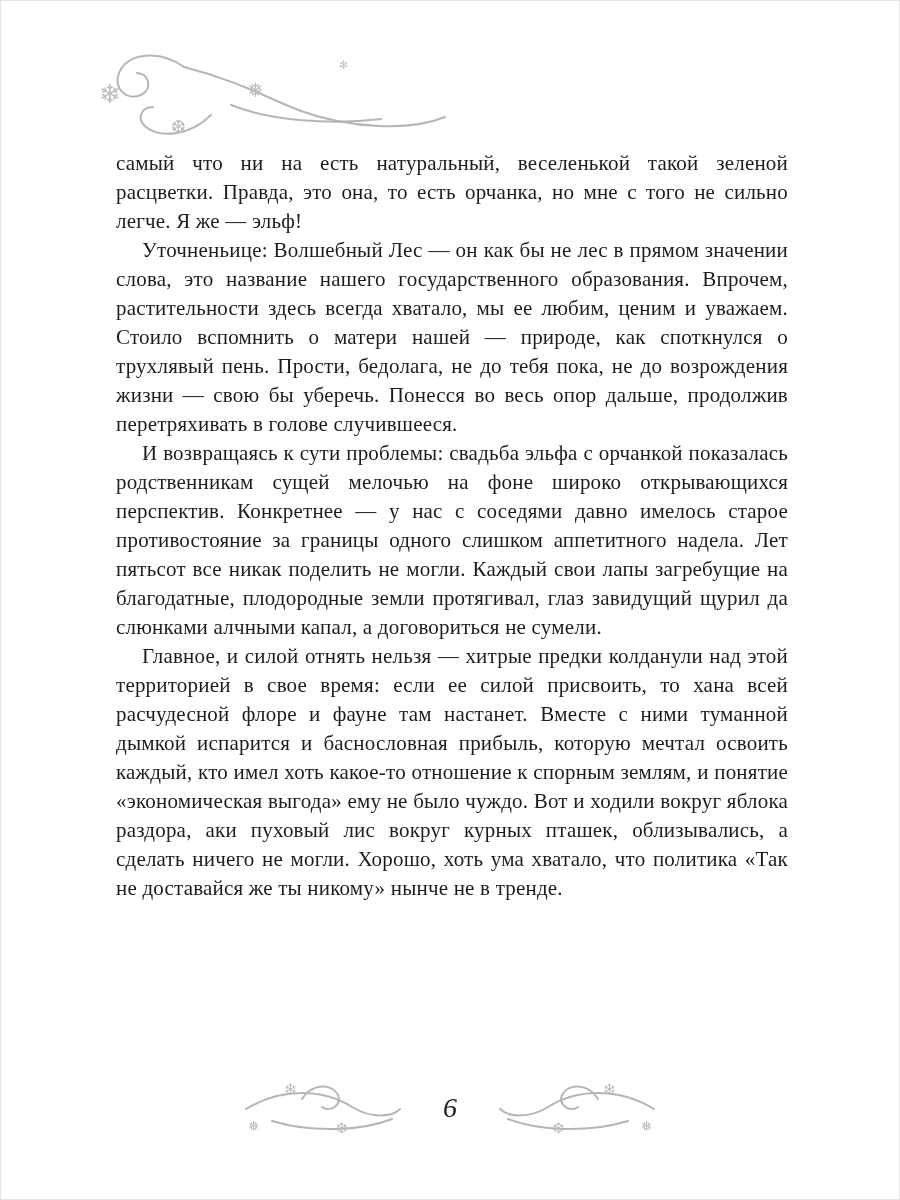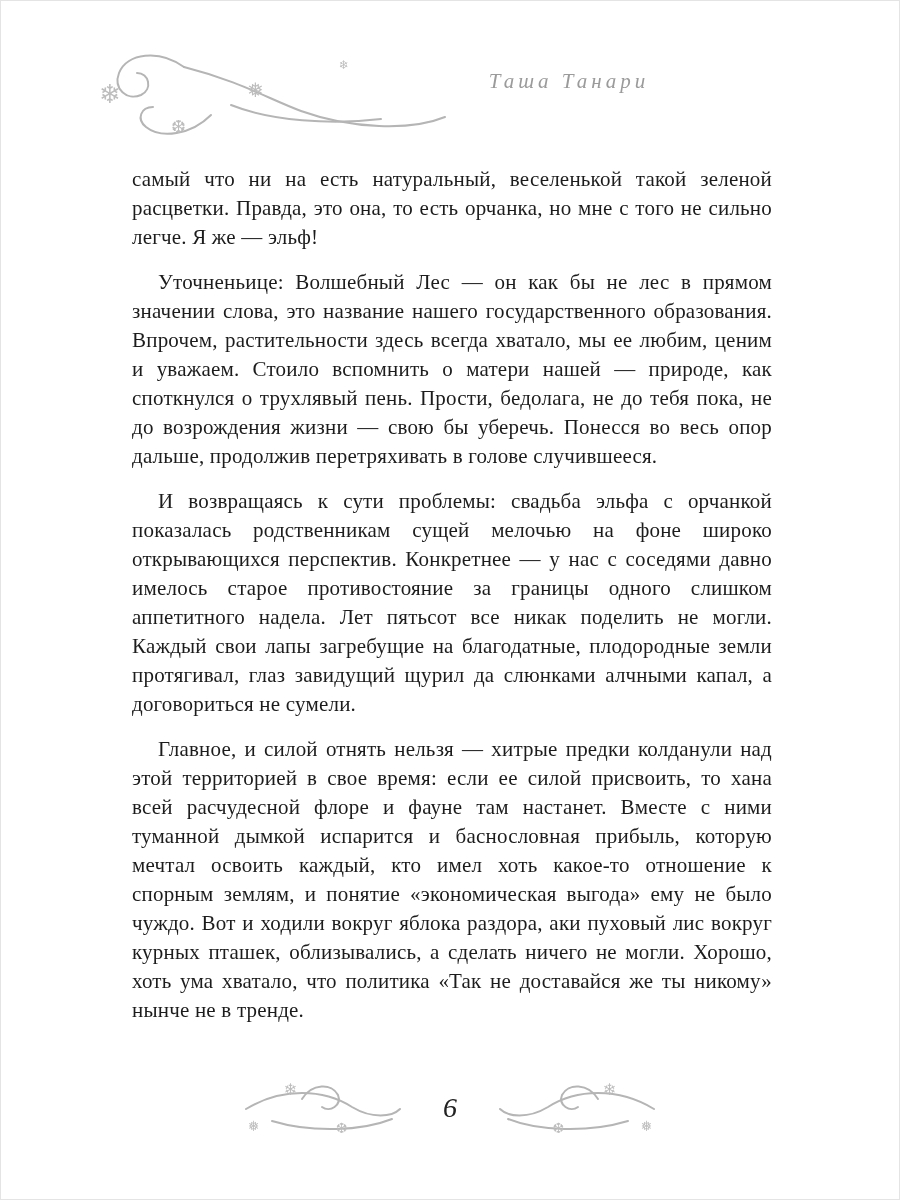--- a/index.html
+++ b/index.html
@@ -41,21 +41,21 @@
   }
 
   
   .text-block {
     position: absolute;
     left: 115px;
     top: 148px;
     width: 672px;
   }
   .text-block p {
-    margin: 16px;
+    margin: 0;
     font-size: 21px;
     line-height: 29px;
     text-align: justify;
     letter-spacing: 0.2px;
   }
   .text-block p.indent {
     text-indent: 26px;
   }
 
   
@@ -105,21 +105,20 @@
     <path class="ornament-path" d="M95,22 C70,4 38,8 30,28 C24,44 38,56 52,50 C64,44 60,28 48,28"></path>
     <path class="ornament-path" d="M95,22 C150,36 180,54 212,66 C262,84 322,86 356,72"></path>
     <path class="ornament-path" d="M122,70 C102,90 72,94 57,82 C47,74 52,62 64,62"></path>
     <path class="ornament-path" d="M142,60 C182,76 242,80 292,74"></path>
     <text class="snowflake" x="10" y="58" font-size="26">❄</text>
     <text class="snowflake" x="158" y="52" font-size="20">❅</text>
     <text class="snowflake" x="82" y="88" font-size="18">❆</text>
     <text class="snowflake" x="250" y="24" font-size="12">❄</text>
   </svg>
 
-  <div class="author-name">Таша Танари</div>
 
   <div class="text-block">
     <p>самый что ни на есть натуральный, веселенькой такой зеленой расцветки. Правда, это она, то есть орчанка, но мне с того не сильно легче. Я же — эльф!</p>
     <p class="indent">Уточненьице: Волшебный Лес — он как бы не лес в прямом значении слова, это название нашего государственного образования. Впрочем, растительности здесь всегда хватало, мы ее любим, ценим и уважаем. Стоило вспомнить о матери нашей — природе, как споткнулся о трухлявый пень. Прости, бедолага, не до тебя пока, не до возрождения жизни — свою бы уберечь. Понесся во весь опор дальше, продолжив перетряхивать в голове случившееся.</p>
     <p class="indent">И возвращаясь к сути проблемы: свадьба эльфа с орчанкой показалась родственникам сущей мелочью на фоне широко открывающихся перспектив. Конкретнее — у нас с соседями давно имелось старое противостояние за границы одного слишком аппетитного надела. Лет пятьсот все никак поделить не могли. Каждый свои лапы загребущие на благодатные, плодородные земли протягивал, глаз завидущий щурил да слюнками алчными капал, а договориться не сумели.</p>
     <p class="indent">Главное, и силой отнять нельзя — хитрые предки колданули над этой территорией в свое время: если ее силой присвоить, то хана всей расчудесной флоре и фауне там настанет. Вместе с ними туманной дымкой испарится и баснословная прибыль, которую мечтал освоить каждый, кто имел хоть какое-то отношение к спорным землям, и понятие «экономическая выгода» ему не было чуждо. Вот и ходили вокруг яблока раздора, аки пуховый лис вокруг курных пташек, облизывались, а сделать ничего не могли. Хорошо, хоть ума хватало, что политика «Так не доставайся же ты никому» нынче не в тренде.</p>
   </div>
 
   <div class="footer-row">
 

